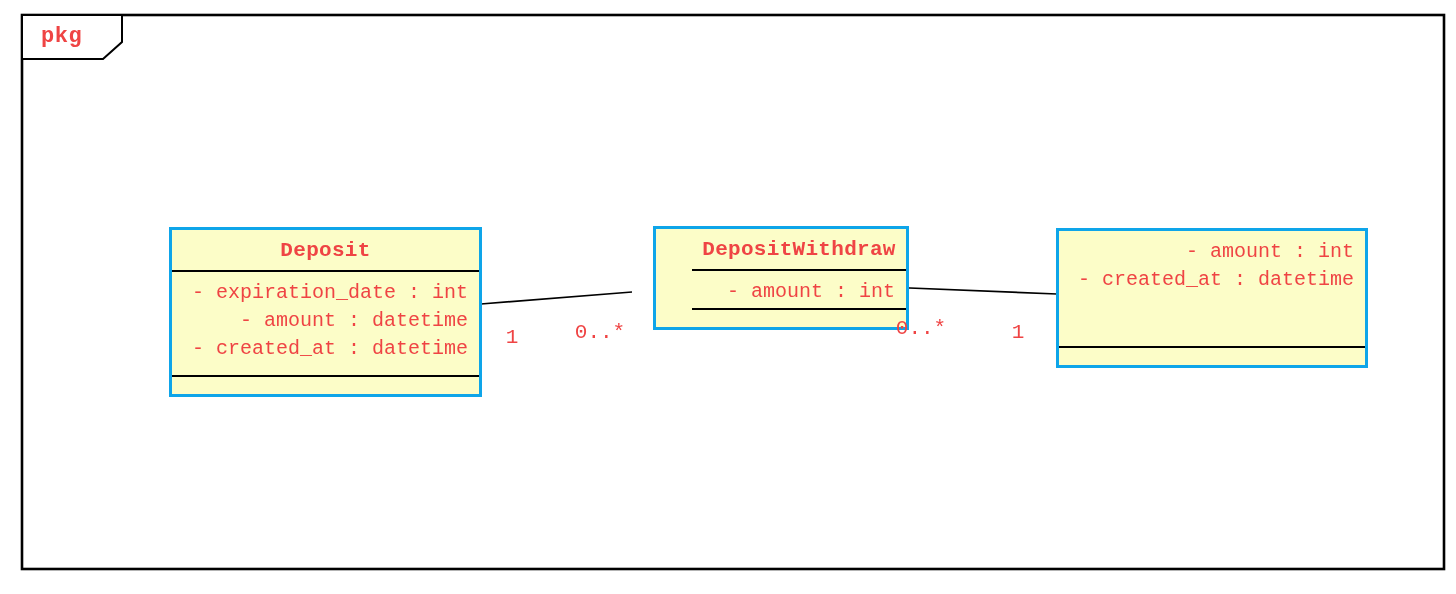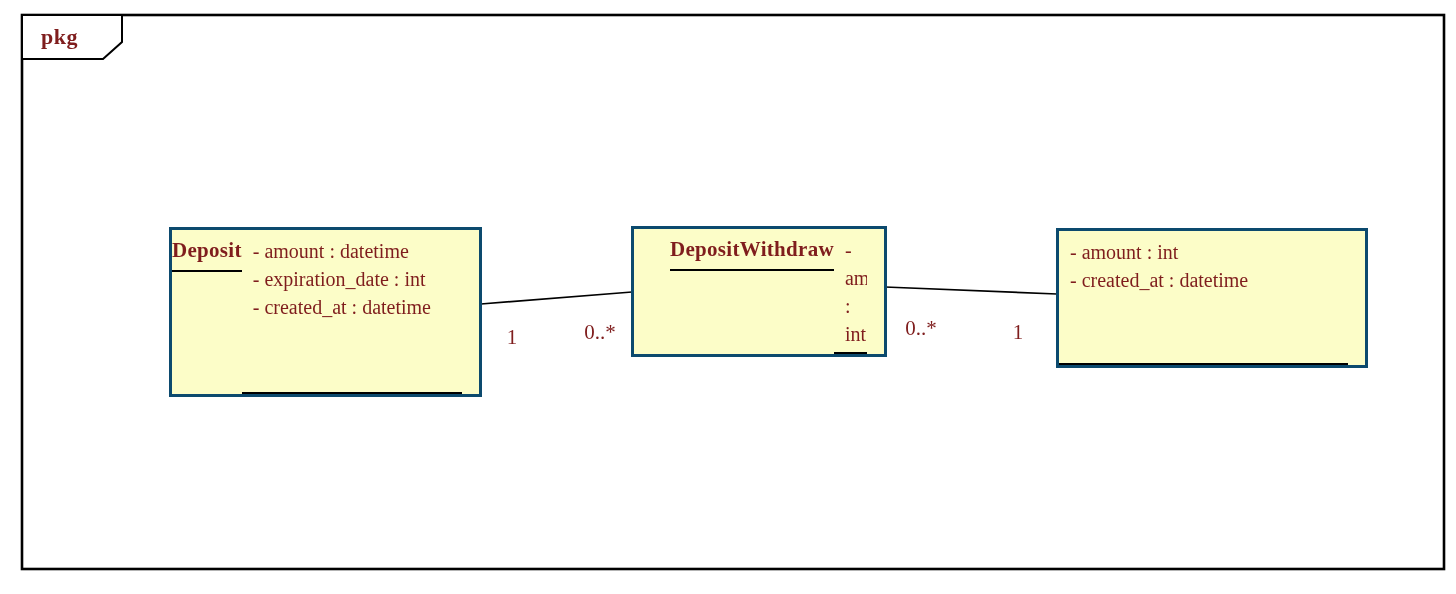--- a/index.html
+++ b/index.html
@@ -2,44 +2,45 @@
 <html><head>
 <meta charset="utf-8">
 <style>
   * { margin: 0; padding: 0; box-sizing: border-box; }
   html, body { background: #ffffff; }
   .canvas {
     position: relative;
     width: 1456px;
     height: 594px;
     background: #ffffff;
-    font-family: Liberation Serif, serif;
-    color: #7f1d1d;
+    font-family: Liberation Mono, monospace;
+    color: #ef4444;
     overflow: hidden;
+    text-align: right;
   }
   .diagram-svg {
     position: absolute;
     left: 0; top: 0;
     width: 1456px; height: 594px;
     pointer-events: none;
   }
   .pkg-label {
     position: absolute;
     left: 41px;
     top: 24px;
     font-size: 22px;
     font-weight: bold;
     letter-spacing: 0.5px;
   }
   .uml-class {
     position: absolute;
     background: #fcfdc8;
-    border: 3px solid #0c4a6e;
+    border: 3px solid #0ea5e9;
     display: flex;
-    flex-direction: row;
+    flex-direction: column;
   }
   .uml-title {
     height: 42px;
     flex: 0 0 42px;
     display: flex;
     align-items: center;
     justify-content: center;
     font-size: 21px;
     font-weight: bold;
     border-bottom: 2px solid #000000;
@@ -58,21 +59,21 @@
     height: 17px;
   }
   .mult {
     position: absolute;
     transform: translate(-50%, -50%);
     font-size: 21px;
     white-space: nowrap;
   }
   
   .class-deposit          { left: 169px;  top: 227px; width: 313px; height: 170px; }
-  .class-deposit-withdraw { left: 631px;  top: 226px; width: 256px; height: 131px; padding-left: 36px; }
+  .class-deposit-withdraw { left: 653px;  top: 226px; width: 256px; height: 104px; padding-left: 36px; }
   .class-withdraw         { left: 1056px; top: 228px; width: 312px; height: 140px; }
   .mult-a-from { left: 512px;  top: 337px; }
   .mult-a-to   { left: 600px;  top: 332px; }
   .mult-b-from { left: 921px;  top: 328px; }
   .mult-b-to   { left: 1018px; top: 332px; }
 </style>
 </head>
 <body>
 
 <div class="canvas">
@@ -86,22 +87,22 @@
     <line x1="481" y1="304" x2="632" y2="292" stroke="#000000" stroke-width="1.7"></line>
 
     <line x1="885" y1="287" x2="1057" y2="294" stroke="#000000" stroke-width="1.7"></line>
   </svg>
 
   <div class="pkg-label">pkg</div>
 
   <div class="uml-class class-deposit">
     <div class="uml-title">Deposit</div>
     <div class="uml-attrs">
+      <div>- expiration_date : int</div>
       <div>- amount : datetime</div>
-      <div>- expiration_date : int</div>
       <div>- created_at : datetime</div>
     </div>
     <div class="uml-methods"></div>
   </div>
 
   <div class="uml-class class-deposit-withdraw">
     <div class="uml-title">DepositWithdraw</div>
     <div class="uml-attrs">
       <div>- amount : int</div>
     </div>

